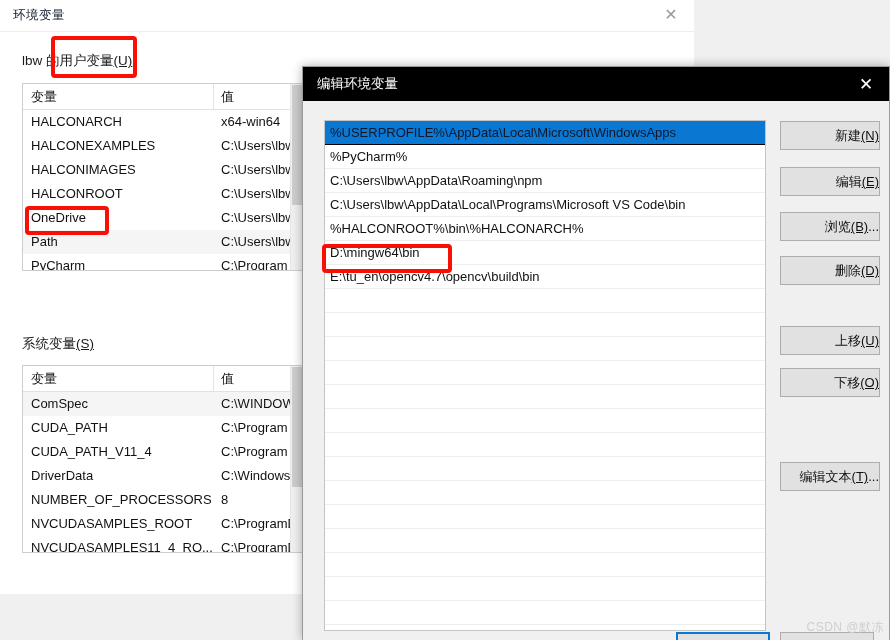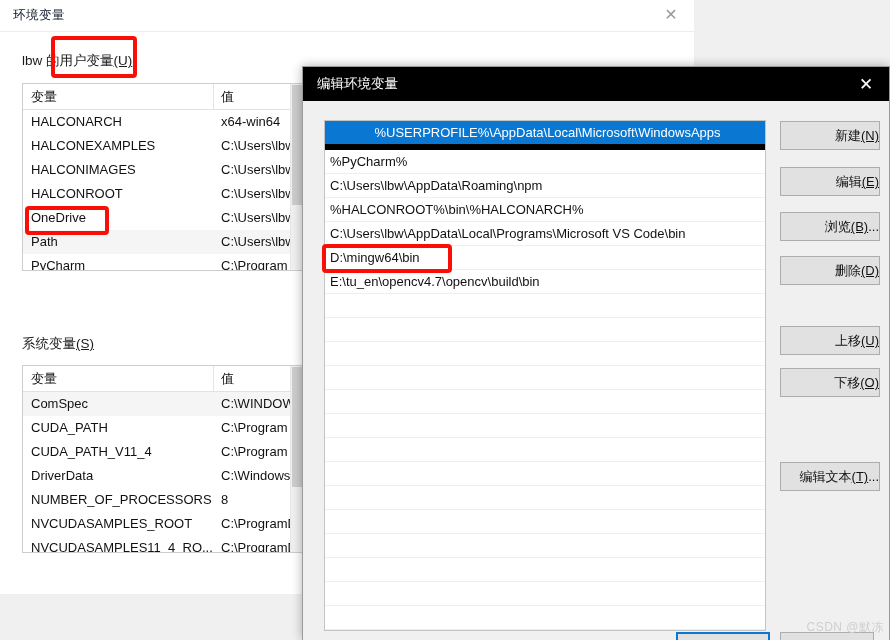--- a/index.html
+++ b/index.html
@@ -192,23 +192,22 @@
     height: 23px;
     line-height: 23px;
     padding-left: 5px;
     font-size: 13px;
     color: #111;
     border-bottom: 1px solid #eeeeee;
     white-space: nowrap;
   }
   .pl-row.selected {
     background: #0a78d2;
-    color: #ffffff;
-    border-bottom: 6px solid #000000;
-    text-align: center;
+    color: #0f172a;
+    border-bottom: 1px solid #000000;
   }
   .pl-empty {
     height: 23px;
     border-bottom: 1px solid #eeeeee;
   }
 
   
   .sbtn {
     position: absolute;
     width: 100px;
@@ -379,22 +378,22 @@
       <div class="dlg-title-text">编辑环境变量</div>
       <div class="dlg-close">✕</div>
     </div>
 
     <div class="dlg-body">
 
       <div class="pathlist">
         <div class="pl-row selected">%USERPROFILE%\AppData\Local\Microsoft\WindowsApps</div>
         <div class="pl-row">%PyCharm%</div>
         <div class="pl-row">C:\Users\lbw\AppData\Roaming\npm</div>
+        <div class="pl-row">C:\Users\lbw\AppData\Local\Programs\Microsoft VS Code\bin</div>
         <div class="pl-row">%HALCONROOT%\bin\%HALCONARCH%</div>
-        <div class="pl-row">C:\Users\lbw\AppData\Local\Programs\Microsoft VS Code\bin</div>
         <div class="pl-row">D:\mingw64\bin</div>
         <div class="pl-row">E:\tu_en\opencv4.7\opencv\build\bin</div>
         <div class="pl-empty"></div>
         <div class="pl-empty"></div>
         <div class="pl-empty"></div>
         <div class="pl-empty"></div>
         <div class="pl-empty"></div>
         <div class="pl-empty"></div>
         <div class="pl-empty"></div>
         <div class="pl-empty"></div>

